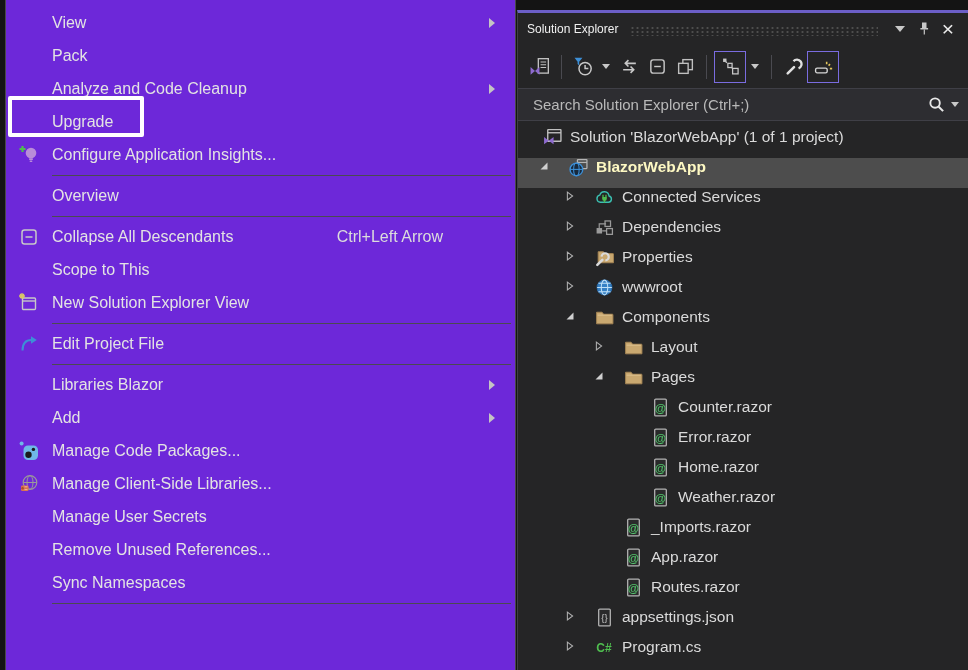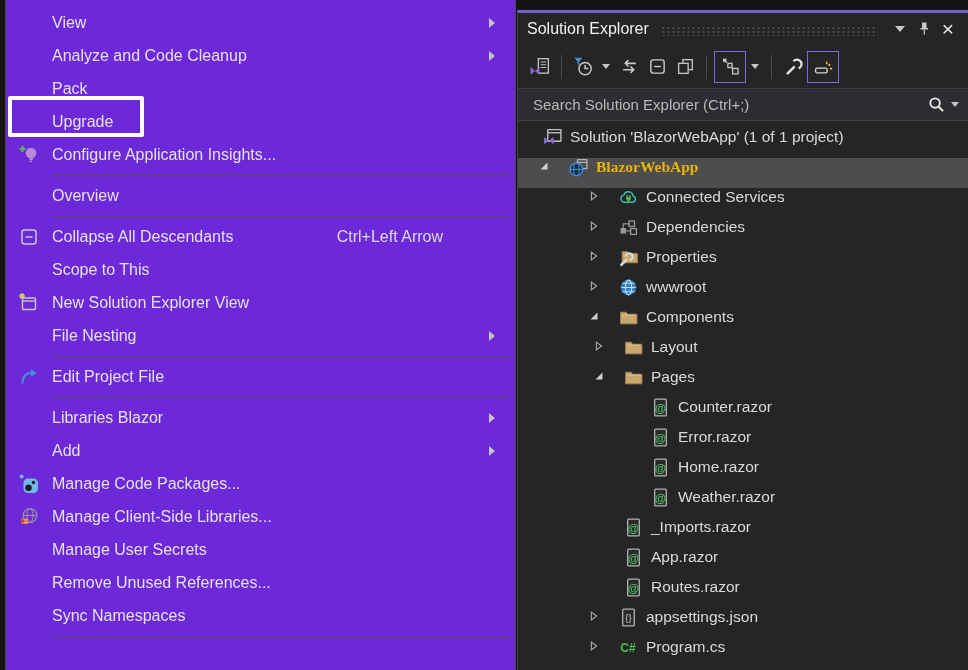--- a/index.html
+++ b/index.html
@@ -20,21 +20,21 @@
     border-left:6px solid #C4C4C4; }
   .msep { height:8px; display:flex; align-items:center; }
   .msep > div { height:1px; background:#4B4B50; flex:1; margin-left:46px; margin-right:4px; }
   .publish-box { position:absolute; left:2px; top:96px; width:136px; height:41px;
     border:4px solid #FFFFFF; border-radius:2px; z-index:6; pointer-events:none; }
 
   
   .panel { position:absolute; left:517px; top:10px; width:451px; height:660px;
     background:#252526; border-top:3px solid #6C5FC8; border-left:1px solid #3F3F46; }
   .ptitle { height:32px; display:flex; align-items:center; padding:0 8px 0 9px; }
-  .ptitle .t { color:#F0F0F0; font-size:16px; white-space:nowrap; }
+  .ptitle .t { color:#F0F0F0; font-size:12px; white-space:nowrap; }
   .grip { flex:1; height:10px; margin:4px 10px 0 12px;
     background-image:radial-gradient(circle,#4E4E4E 1px,transparent 1.2px);
     background-size:5px 4px; }
   .tbtn { width:24px; height:22px; display:flex; align-items:center; justify-content:center;
     color:#E8E8E8; flex:none; }
   .chev-down { width:0; height:0; border-left:5px solid transparent; border-right:5px solid transparent;
     border-top:6px solid #C8C8C8; }
   .xglyph { font-size:21px; line-height:20px; color:#ECECEC; font-weight:400; }
 
   .toolbar { height:43px; display:flex; align-items:center; padding-left:8px; }
@@ -46,27 +46,27 @@
 
   .searchrow { height:33px; border-top:1px solid #3F3F46; border-bottom:1px solid #3F3F46;
     background:#2D2D31; display:flex; align-items:center; padding:0 6px 0 0; }
   .searchrow input { flex:1; background:transparent; border:none; outline:none;
     color:#CFCFCF; font-size:15px; padding-left:15px; font-family:inherit; }
   .searchrow input::placeholder { color:#B9B9B9; opacity:1; }
 
   .tree { padding-top:7px; }
   .trow { height:30px; display:flex; align-items:flex-start; color:#DADADA; font-size:15.5px; }
   .trow.sel { background:#4D4D4D; }
-  .trow.sel .tl { color:#eab308; font-weight:bold;font-family:Liberation Serif, serif; }
+  .trow.sel .tl { color:#fef9c3; font-weight:bold; }
   .tw { width:16px; height:16px; flex:none; margin-right:16px; display:flex; align-items:center; justify-content:center; }
   .ti { width:20px; flex:none; margin-right:8px; display:flex; align-items:center; justify-content:center; }
   .tl { white-space:nowrap; }
   .l0 { padding-left:24px; }
   .l1 { padding-left:18px; }
-  .l2 { padding-left:44px;margin-left:24px; }
+  .l2 { padding-left:44px; }
   .l3 { padding-left:73px; }
   .l4 { padding-left:100px; }
   svg { display:block; }
 </style>
 </head>
 <body>
 
 <svg width="0" height="0" style="position:absolute">
   <defs>
     <symbol id="i-chc" viewBox="0 0 16 16">
@@ -205,32 +205,32 @@
 
     <div class="mi">
       <span class="mico"></span>
       <span class="mlabel">View</span>
       <span class="marrow">
           <span class="tri-right"></span>
         </span>
     </div>
     <div class="mi">
       <span class="mico"></span>
+      <span class="mlabel">Pack</span>
+      <span class="marrow"></span>
+    </div>
+    <div class="mi">
+      <span class="mico"></span>
       <span class="mlabel">Analyze and Code Cleanup</span>
       <span class="marrow">
           <span class="tri-right"></span>
         </span>
     </div>
     <div class="mi">
       <span class="mico"></span>
-      <span class="mlabel">Pack</span>
-      <span class="marrow"></span>
-    </div>
-    <div class="mi">
-      <span class="mico"></span>
       <span class="mlabel">Upgrade</span>
       <span class="marrow"></span>
     </div>
     <div class="mi">
       <span class="mico">
           <svg width="20" height="20">
             <use href="#i-insights"></use>
           </svg>
         </span>
       <span class="mlabel">Configure Application Insights...</span>
@@ -263,27 +263,20 @@
       <span class="marrow"></span>
     </div>
     <div class="mi">
       <span class="mico">
           <svg width="20" height="20">
             <use href="#i-newview"></use>
           </svg>
         </span>
       <span class="mlabel">New Solution Explorer View</span>
       <span class="marrow"></span>
-    </div>
-    <div class="mi">
-      <span class="mico"></span>
-      <span class="mlabel">File Nesting</span>
-      <span class="marrow">
-          <span class="tri-right"></span>
-        </span>
     </div>
     <div class="msep">
         <div></div>
       </div>
     <div class="mi">
       <span class="mico">
           <svg width="20" height="20">
             <use href="#i-editproj"></use>
           </svg>
         </span>

